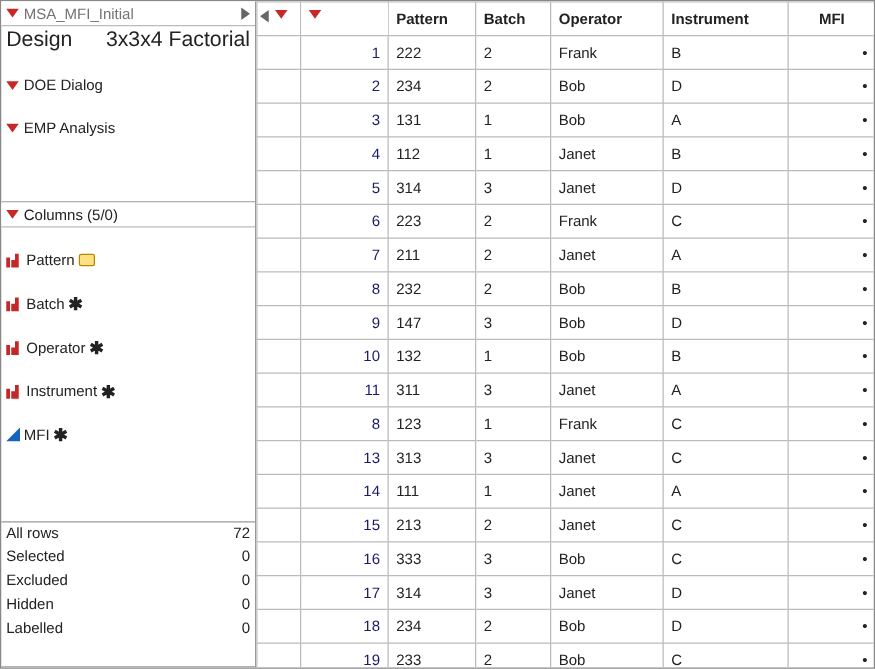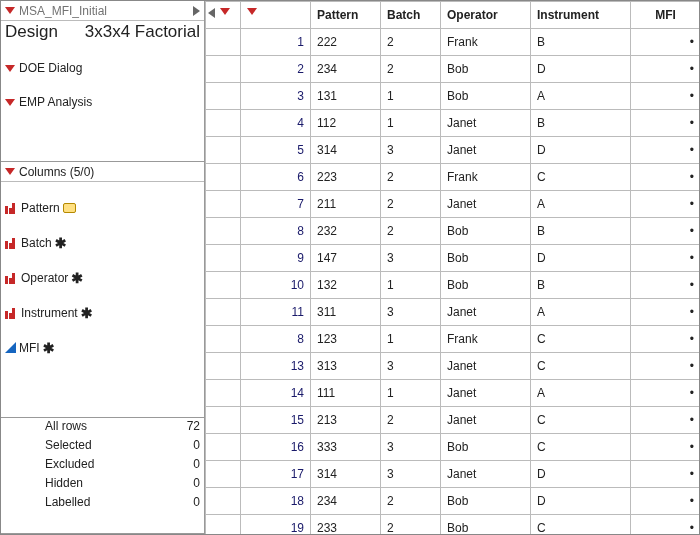--- a/index.html
+++ b/index.html
@@ -101,21 +101,21 @@
     margin-right:3px;
   }
   .label-badge {
     display:inline-block;width:13px;height:10px;border:1px solid #b58900;background:#ffe082;border-radius:2px;margin-left:3px;
   }
   .asterisk { font-weight:bold;font-size:14px;margin-left:3px; }
   .row-line {
     display:flex;
     padding:1px 4px;
   }
-  .row-line .rlabel { flex:1;margin-left:40px; }
+  .row-line .rlabel { flex:1; }
   .row-line .rval { text-align:right; width:30px; }
   .tablewrap {
     flex:1;
     overflow:hidden;
     position:relative;
   }
   .grid {
     border-collapse:collapse;
     width:100%;
     table-layout:fixed;

